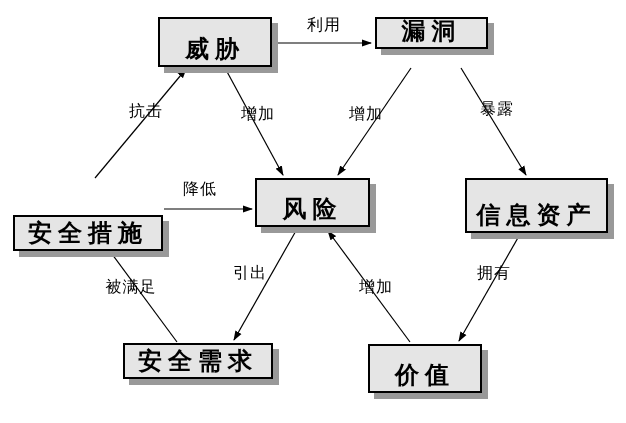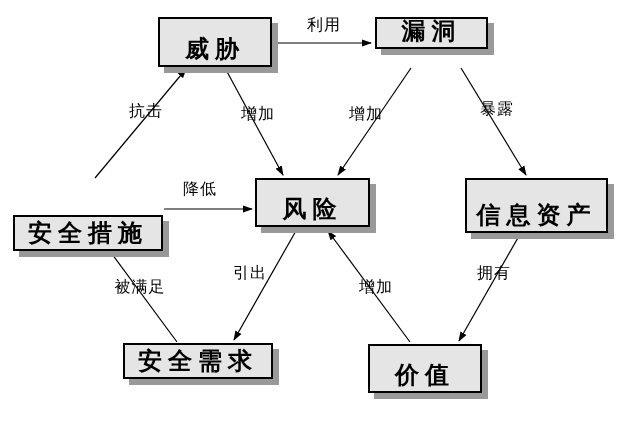--- a/index.html
+++ b/index.html
@@ -52,21 +52,21 @@
   #node-information-assets    { left: 465px; top: 178px; width: 143px; height: 55px; }
   #node-security-requirements { left: 123px; top: 343px; width: 150px; height: 36px; }
   #node-value                 { left: 368px; top: 344px; width: 114px; height: 49px; }
   
   #label-exploit        { left: 324px; top: 15px;  }
   #label-resist         { left: 138px; top: 101px; margin-left: 8px; }
   #label-inc-threat     { left: 258px; top: 104px; }
   #label-inc-vuln       { left: 366px; top: 104px; }
   #label-expose         { left: 497px; top: 99px;  }
   #label-reduce         { left: 200px; top: 179px; }
-  #label-satisfied      { left: 140px; top: 277px; }
+  #label-satisfied      { left: 131px; top: 277px; }
   #label-derive         { left: 250px; top: 263px; }
   #label-inc-value      { left: 376px; top: 277px; }
   #label-own            { left: 494px; top: 263px; }
 </style>
 </head>
 <body>
 
 <div class="stage">
 
   <svg class="edge-layer" viewBox="0 0 626 423" xmlns="http://www.w3.org/2000/svg">

